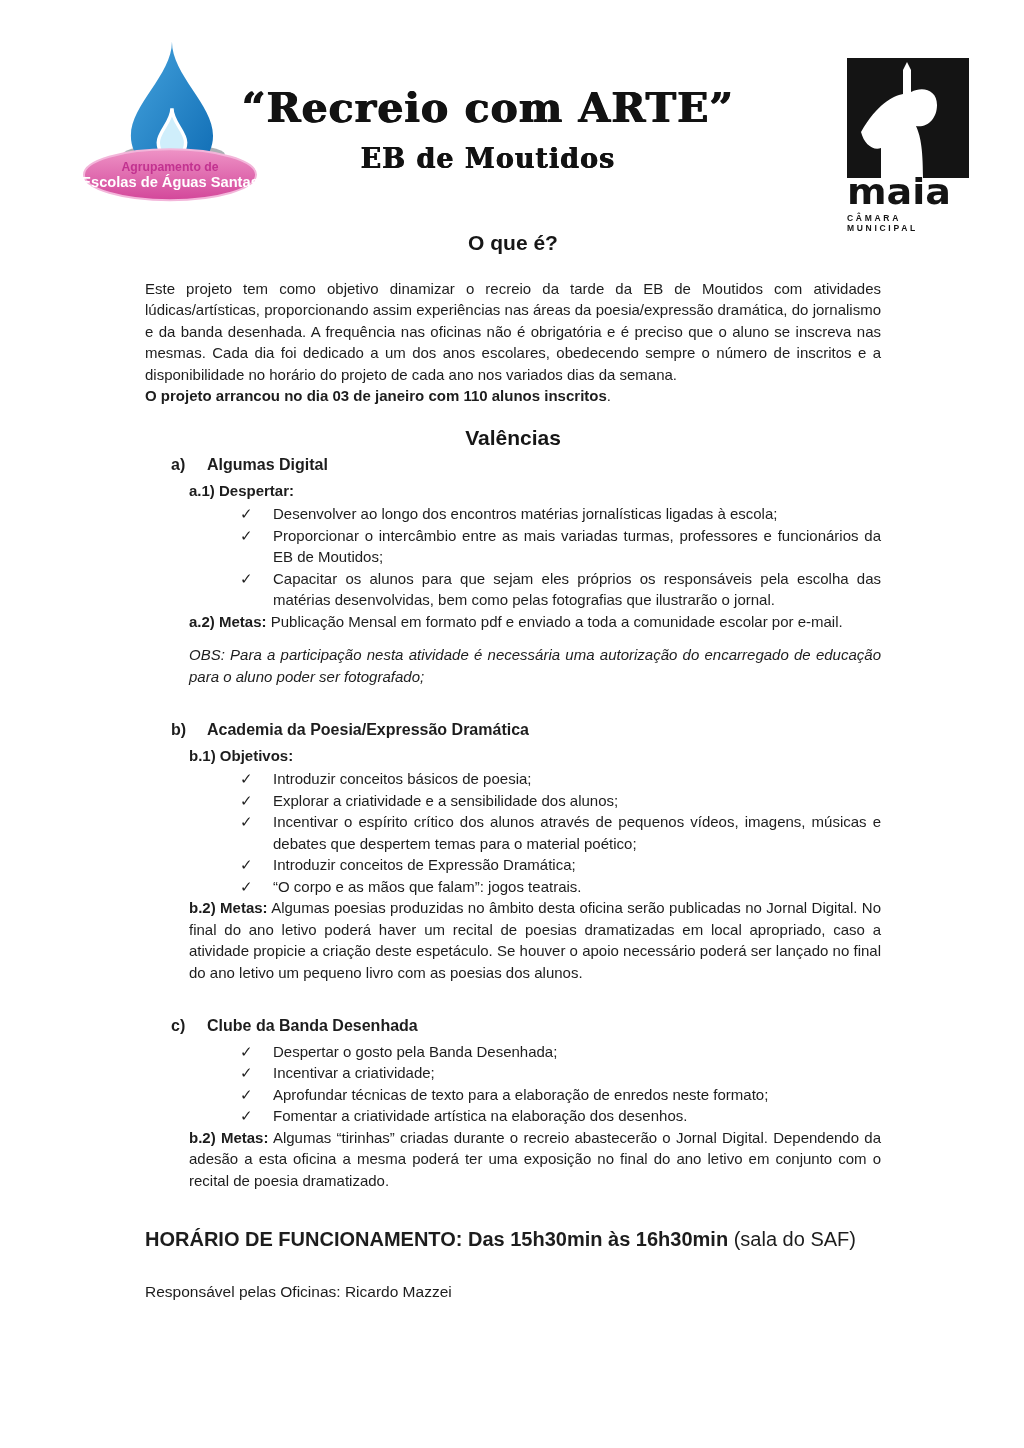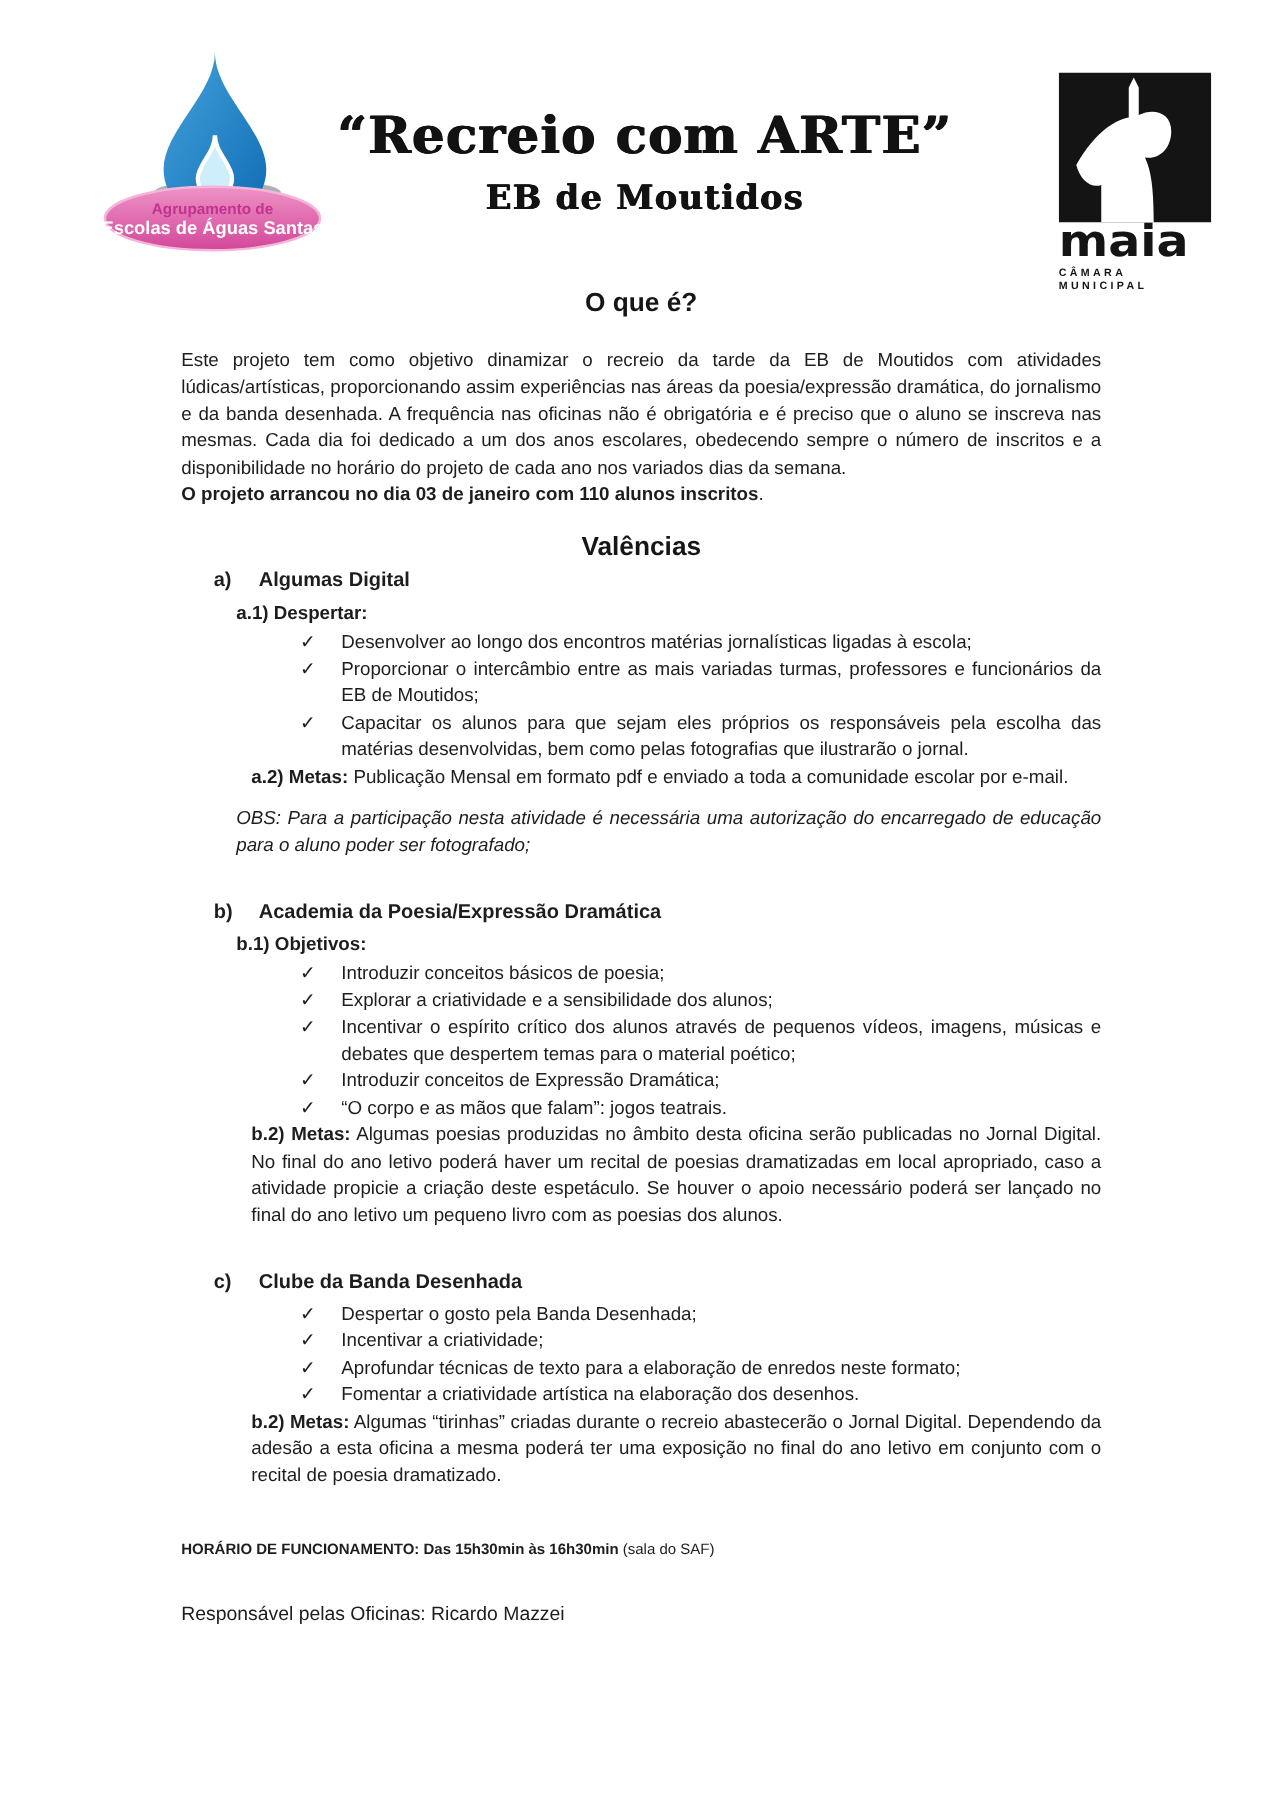--- a/index.html
+++ b/index.html
@@ -3,21 +3,21 @@
 <meta charset="utf-8">
 <style>
   html,body { margin:0; padding:0; background:#ffffff; }
   .page {
     position:relative; width:1024px; height:1448px; background:#ffffff;
     font-family:"Liberation Sans", sans-serif; color:#1d1d1d; overflow:hidden;
   }
 
   
   .school-logo { position:absolute; left:82px; top:34px; width:176px; height:172px; }
-  .title-block { position:absolute; left:244px; top:86px; width:544px; text-align:center; }
+  .title-block { position:absolute; left:216px; top:86px; width:544px; text-align:center; }
   .doc-title {
     font-family:"DejaVu Serif", serif; font-weight:900; font-size:41px; line-height:1.1;
     color:#121212; letter-spacing:1px; text-shadow:0.6px 0 #121212, -0.6px 0 #121212;
   }
   .doc-subtitle {
     font-family:"DejaVu Serif", serif; font-weight:900; font-size:27px; margin-top:12px;
     color:#121212; letter-spacing:1px; text-shadow:0.4px 0 #121212, -0.4px 0 #121212;
   }
   .maia-logo { position:absolute; left:803px; top:58px; width:126px; text-align:left;padding-left:44px; }
   .maia-emblem { display:block; width:122px; height:120px; }
@@ -39,25 +39,25 @@
 
   .val-section { margin-top:6px; }
   .val-section.gap { margin-top:32px; }
   .val-head { display:flex; font-weight:bold; font-size:16px; margin:0 0 4px 0; }
   .val-letter { flex:none; width:36px; margin-left:26px; }
   .obj-label { font-weight:bold; margin:0 0 2px 44px; }
   ul.objectives { list-style:none; margin:0; padding:0 0 0 95px; }
   ul.objectives li { display:flex; }
   .check { flex:none; width:33px; font-size:15px; }
   .obj-text { flex:1; text-align:justify; }
-  .metas { margin:0 0 0 56px; text-align:justify; }
+  .metas { margin:0 0 0 44px; text-align:justify; }
   .metas .metas-label { font-weight:bold; }
   .obs { margin:12px 0 16px 44px; font-style:italic; text-align:justify; }
 
-  .schedule { margin-top:38px; font-size:12px; }
+  .schedule { margin-top:38px; font-size:20px; }
   .schedule .sched-bold { font-weight:bold; }
   .responsible { margin-top:30px; font-size:15.5px; }
 </style>
 </head>
 <body>
 
 <div class="page">
 
   <svg class="school-logo" viewBox="0 0 180 168" aria-hidden="true">
     <defs>

